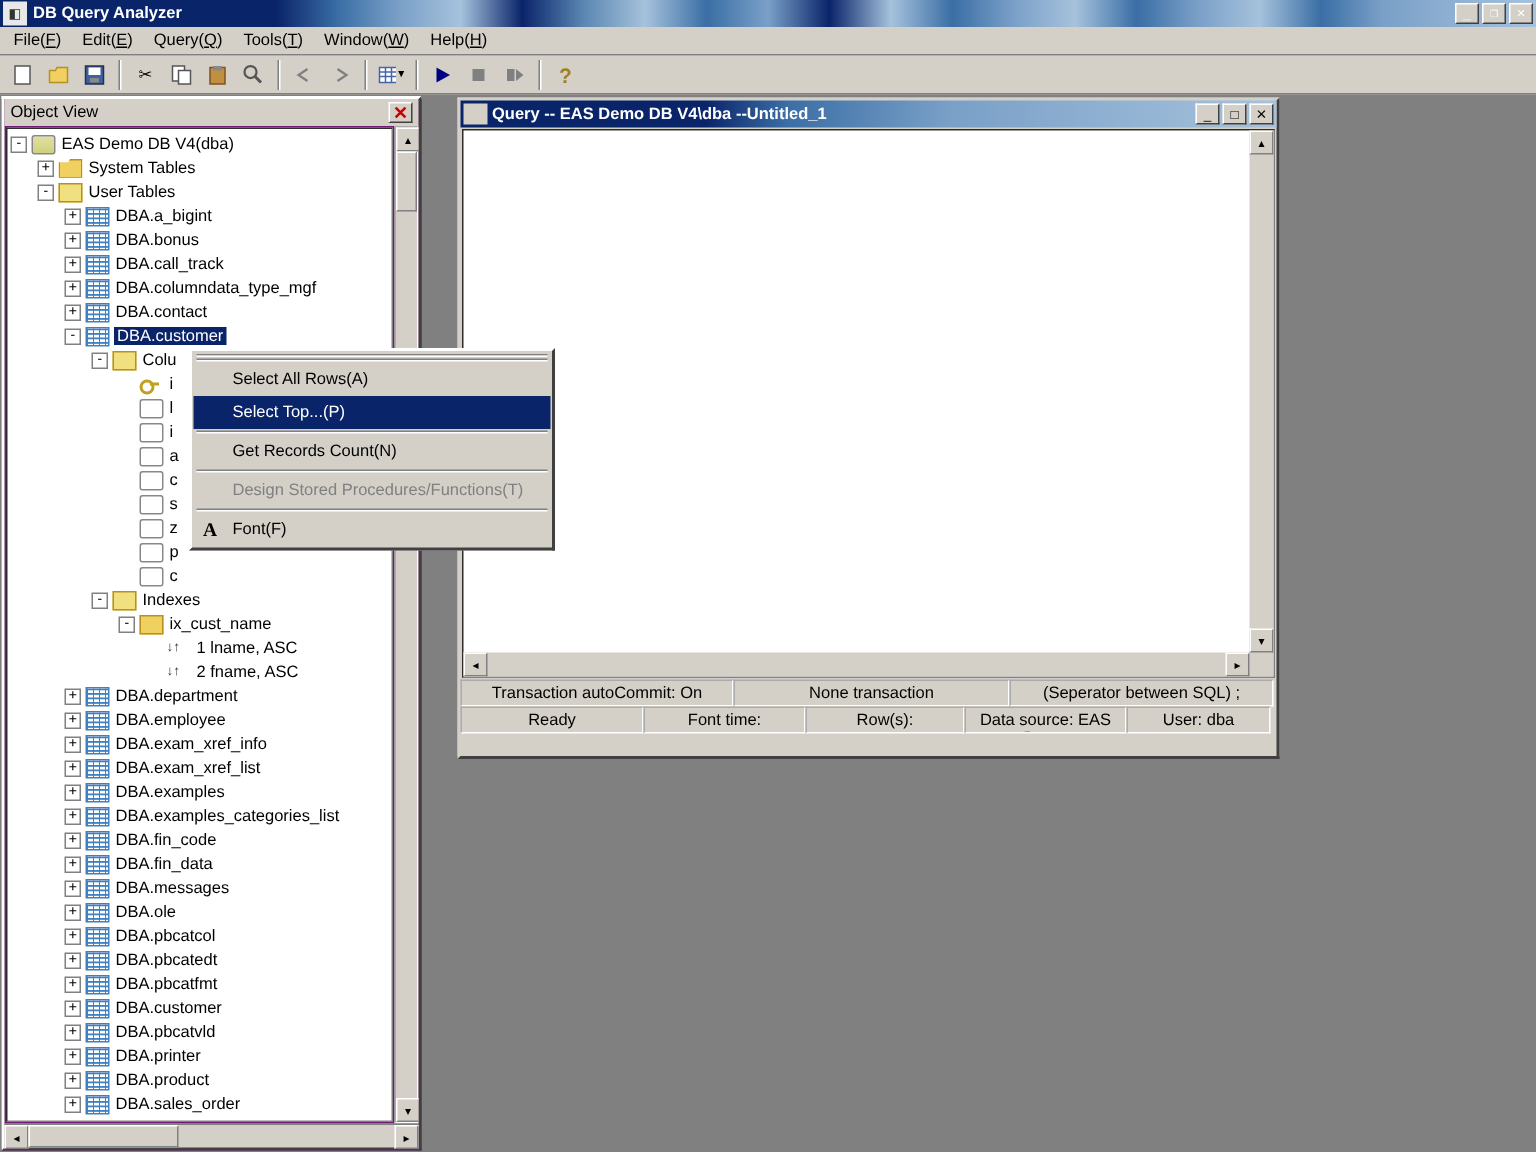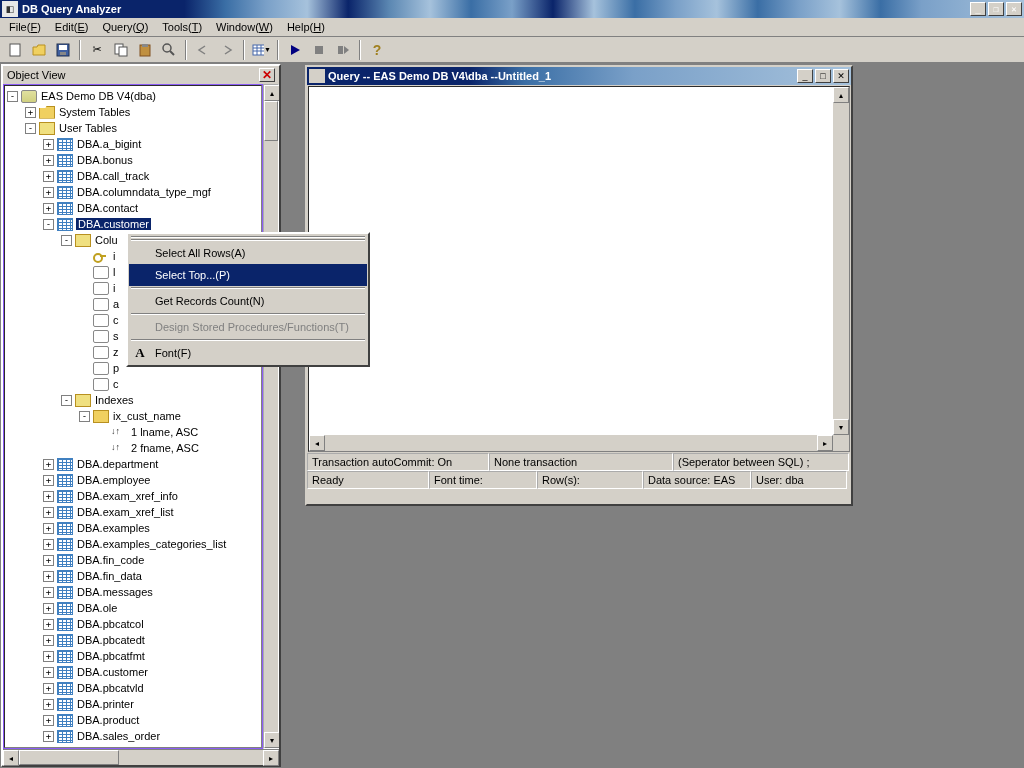--- a/index.html
+++ b/index.html
@@ -21,21 +21,21 @@
 .toolbar { height:26px; background:#d4d0c8; border-bottom:1px solid #808080; display:flex; align-items:center; padding:2px 4px; gap:2px; }
 .toolbar .tbtn { width:22px; height:22px; display:flex; align-items:center; justify-content:center; cursor:pointer; border:1px solid transparent; }
 .toolbar .sep { width:2px; height:20px; margin:0 3px; border-left:1px solid #808080; border-right:1px solid #fff; }
 .toolbar .play { color:#000080; }
 .toolbar .stop { color:#808080; }
 
 
 .mainarea { display:flex; position:absolute; top:63px; left:0; right:0; bottom:0; }
 
 
-.objectview { width:280px; background:#8b5cf6; display:flex; flex-direction:column; border:2px solid; border-color:#fff #404040 #404040 #fff; margin:1px; }
+.objectview { width:280px; background:#701a75; display:flex; flex-direction:column; border:2px solid; border-color:#fff #404040 #404040 #fff; margin:1px; }
 .ov-header { display:flex; align-items:center; padding:2px 4px; background:#d4d0c8; }
 .ov-header .ov-title { flex:1; }
 .ov-close { width:16px; height:14px; background:#d4d0c8; border:1px solid #fff; border-right-color:#404040; border-bottom-color:#404040; display:flex; align-items:center; justify-content:center; cursor:pointer; }
 .ov-close span { color:#c00; font-weight:bold; font-size:12px; }
 .ov-tree { flex:1; background:#fff; border:1px inset #808080; overflow:auto; position:relative; margin:1px; }
 .tree { padding:2px 0 2px 2px; white-space:nowrap; }
 .tree-node { display:flex; align-items:center; height:16px; cursor:pointer; }
 .tree-node .expander { width:11px; height:11px; border:1px solid #808080; background:#fff; display:flex; align-items:center; justify-content:center; font-size:9px; line-height:1; margin-right:3px; cursor:pointer; user-select:none; font-family:monospace; }
 .tree-node .noexp { width:11px; margin-right:3px; }
 .tree-node .icon { width:16px; height:13px; margin-right:3px; display:inline-block; }
@@ -56,21 +56,21 @@
 
 .querywin { position:absolute; left:305px; top:2px; width:548px; height:441px; background:#d4d0c8; border:2px solid; border-color:#d4d0c8 #404040 #404040 #d4d0c8; }
 .qw-title { height:18px; background:linear-gradient(to right,#0a246a 0%,#0a246a 30%,#3a6ea5 40%,#7aa0c8 60%,#a6c2dc 100%); display:flex; align-items:center; color:#fff; padding:0 2px; }
 .qw-title .qicon { width:16px; height:14px; background:#d4d0c8; margin-right:3px; display:inline-block; }
 .qw-title .qtitle { flex:1; font-weight:bold; }
 .qw-title .winbtn { width:16px; height:14px; background:#d4d0c8; border:1px solid #fff; border-right-color:#404040; border-bottom-color:#404040; display:flex; align-items:center; justify-content:center; font-size:9px; margin-left:2px; cursor:pointer; color:#000; }
 .qw-body { background:#fff; border:1px inset #808080; height:366px; margin:1px; overflow:auto; position:relative; }
 .qw-body .sbv { position:absolute; right:0; top:0; bottom:0; width:16px; background:#d4d0c8; }
 .qw-body .sbh { position:absolute; left:0; right:16px; bottom:0; height:16px; background:#d4d0c8; display:flex; }
 .sbbtn { width:16px; height:16px; background:#d4d0c8; border:1px solid #fff; border-right-color:#808080; border-bottom-color:#808080; display:flex; align-items:center; justify-content:center; font-size:8px; }
-.qw-status { display:flex; flex-wrap:wrap; }
+.qw-status { display:flex; flex-wrap:wrap;text-align:center; }
 .qw-status .cell { border:1px inset #fff; padding:2px 4px; background:#d4d0c8; height:18px; overflow:hidden; }
 
 
 .ctxmenu { position:absolute; left:126px; top:232px; width:244px; background:#d4d0c8; border:2px solid; border-color:#fff #404040 #404040 #fff; z-index:100; padding:1px; }
 .ctxmenu .row { display:flex; align-items:center; height:22px; padding:0 4px 0 2px; cursor:pointer; }
 .ctxmenu .row.highlighted { background:#0a246a; color:#fff; }
 .ctxmenu .row.disabled { color:#808080; cursor:default; }
 .ctxmenu .row .cicon { width:18px; height:16px; margin-right:6px; display:inline-flex; align-items:center; justify-content:center; }
 .ctxmenu .sep { height:2px; margin:1px 2px; border-top:1px solid #808080; border-bottom:1px solid #fff; }
 

